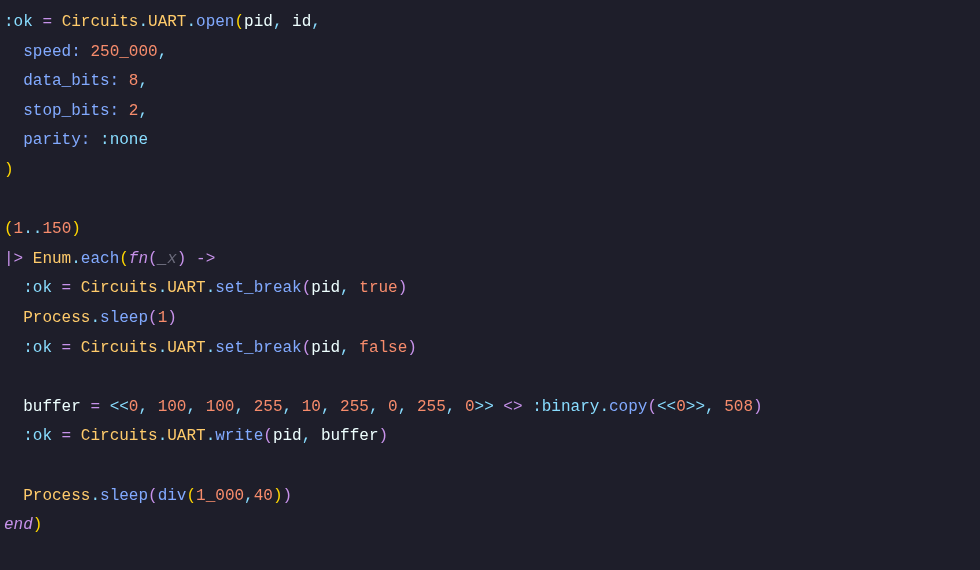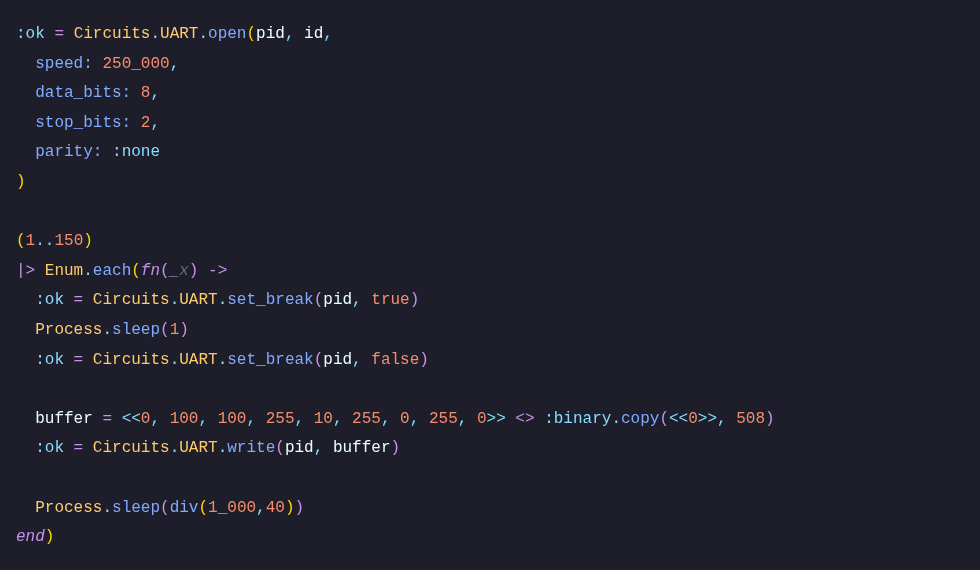--- a/index.html
+++ b/index.html
@@ -8,21 +8,21 @@
     background: #1e1e2a;
     font-family: "SF Mono", "Monaco", "Menlo", "Consolas", "Liberation Mono", monospace;
     font-size: 16px;
     line-height: 1.85;
     color: #d4d4d4;
     width: 980px;
     height: 570px;
     overflow: hidden;
   }
   pre {
-    margin: 12px;
+    margin: 0;
     padding: 8px 4px;
     font-family: inherit;
     white-space: pre;
   }
   .atom   { color: #89ddff; }      
   .op     { color: #c792ea; }      
   .mod    { color: #ffcb6b; }      
   .dot    { color: #89ddff; }
   .fn     { color: #82aaff; }      
   .paren  { color: #ffd700; }      

